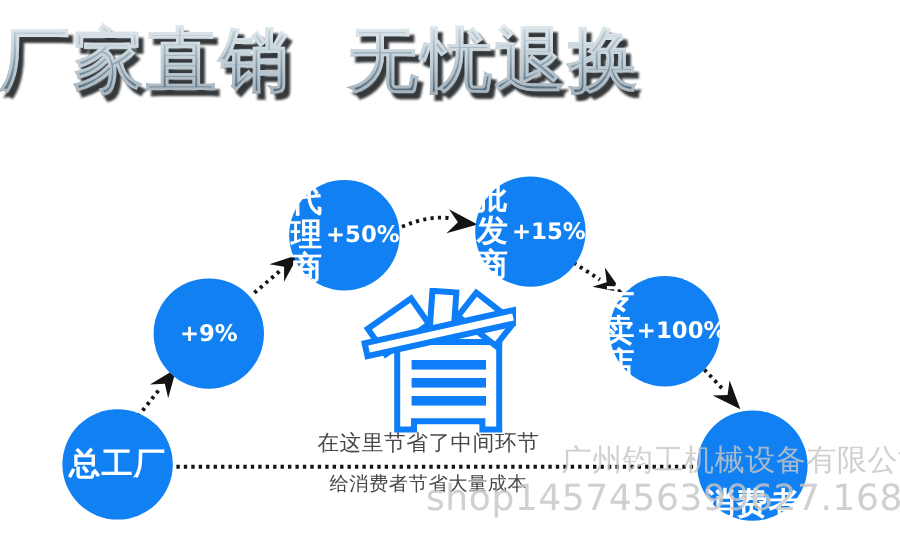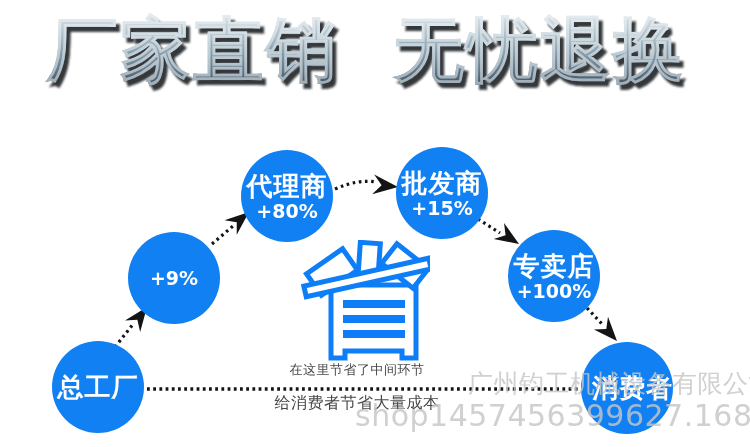--- a/index.html
+++ b/index.html
@@ -11,31 +11,31 @@
     --title-shadow:rgba(8,12,16,0.82);
   }
   html,body{margin:0;padding:0;background:#fff;}
   .stage{
     position:relative;width:750px;height:447px;background:#ffffff;
     overflow:hidden;font-family:"DejaVu Sans","Liberation Sans",sans-serif;
   }
   
   .title{
     position:absolute;top:2px;left:0;width:686px;margin:0;
-    text-align:right;font-size:70px;font-weight:bold;line-height:96px;
+    text-align:left;font-size:58px;font-weight:bold;line-height:96px;
     letter-spacing:3px;white-space:pre;
     background:linear-gradient(180deg,#f3f7f9 0%,#cdd8de 20%,#a8bac4 38%,#8aa0ad 52%,#5f7687 72%,#334755 92%,#273946 100%);
     -webkit-background-clip:text;background-clip:text;color:transparent;
     -webkit-text-stroke:0.6px rgba(238,244,247,0.55);
     filter:drop-shadow(4px 5px 1px var(--title-shadow));
   }
   
   .node{
     position:absolute;width:92px;height:92px;border-radius:50%;
-    background:var(--circle-blue);color:#fff;display:flex;flex-direction:column;
+    background:var(--circle-blue);color:#fff;display:flex;
     align-items:center;justify-content:center;gap:1px;z-index:2;text-align:center;
   }
   .node-label{font-size:26px;font-weight:bold;letter-spacing:1px;line-height:28px;}
   .node-markup{font-size:19px;font-weight:bold;line-height:20px;}
   .node-markup:empty{display:none;}
   .n1{left:52px;top:341px;}
   .n2{left:128px;top:232px;}
   .n3{left:241px;top:150px;}
   .n4{left:396px;top:147px;justify-content:center;}
   .n5{left:508px;top:230px;}
@@ -45,21 +45,21 @@
   .dots{fill:none;stroke:var(--arrow-black);stroke-width:3.2;stroke-dasharray:2.6 3.6;}
   .dots-h{fill:none;stroke:var(--arrow-black);stroke-width:3.4;stroke-dasharray:2.8 3.4;}
   .head{fill:var(--arrow-black);stroke:none;}
   
   .sheng{position:absolute;left:298px;top:240px;z-index:1;}
   .sheng .o{fill:#ffffff;stroke:var(--outline-blue);stroke-width:5;stroke-linejoin:miter;}
   .sheng .bar{fill:var(--outline-blue);stroke:none;}
   
   .caption{position:absolute;left:207px;top:359px;width:300px;text-align:center;
     color:var(--caption-gray);z-index:3;}
-  .caption-line1{font-size:13px;line-height:22px;letter-spacing:0.5px;}
+  .caption-line1{font-size:18px;line-height:22px;letter-spacing:0.5px;}
   .caption-line2{font-size:16px;line-height:22px;margin-top:11px;letter-spacing:0.5px;}
   
   .wm{position:absolute;color:var(--watermark-gray);z-index:6;white-space:nowrap;}
   .wm-company{left:438px;top:367px;font-size:25px;letter-spacing:0.5px;margin-left:30px;}
   .wm-shop{left:355px;top:398px;font-size:30px;letter-spacing:0.5px;}
 </style>
 </head>
 <body>
 
 <div class="stage">
@@ -98,21 +98,21 @@
 
   <div class="node n1">
     <span class="node-label">总工厂</span>
 
   </div>
   <div class="node n2">
     <span class="node-markup">+9%</span>
   </div>
   <div class="node n3">
     <span class="node-label">代理商</span>
-    <span class="node-markup">+80%</span>
+    <span class="node-markup">+50%</span>
   </div>
   <div class="node n4">
     <span class="node-label">批发商</span>
     <span class="node-markup">+15%</span>
   </div>
   <div class="node n5">
     <span class="node-label">专卖店</span>
     <span class="node-markup">+100%</span>
   </div>
   <div class="node n6">

